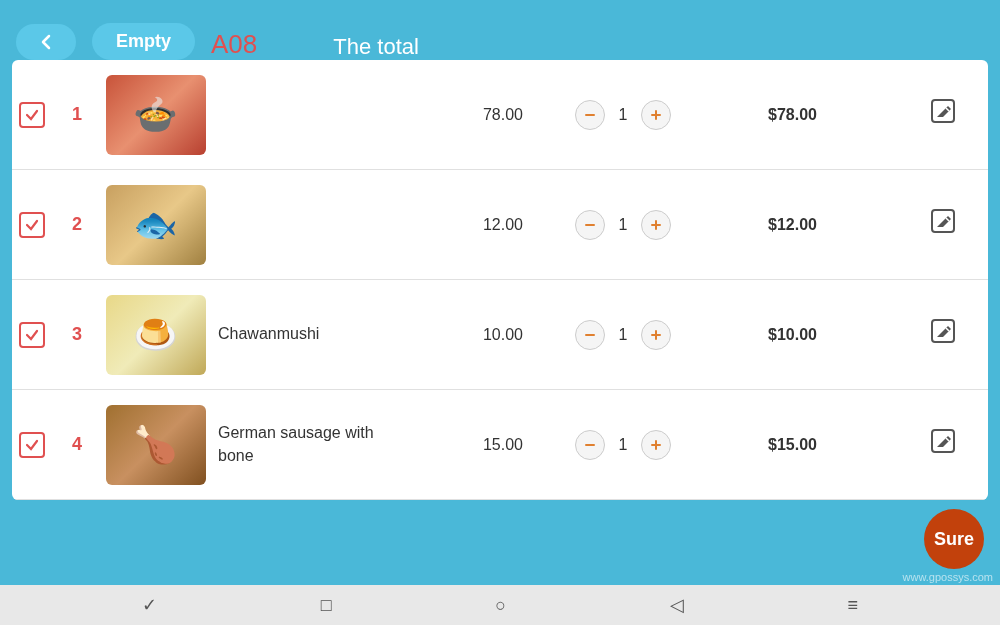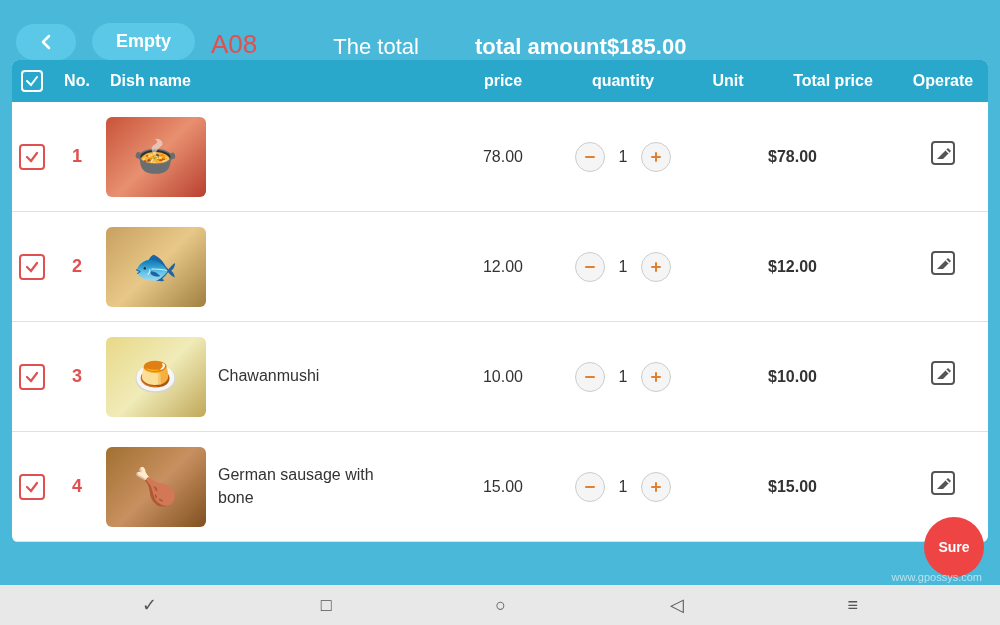--- a/index.html
+++ b/index.html
@@ -224,30 +224,30 @@
 
     .edit-icon {
       font-size: 26px;
       color: #555;
       cursor: pointer;
     }
 
     
     .sure-btn {
       position: absolute;
-      bottom: 48px;
+      bottom: 56px;
       right: 16px;
       width: 60px;
       height: 60px;
       border-radius: 50%;
-      background: #ef4444;
+      background: #c2410c;
       border: none;
       cursor: pointer;
       color: #fff;
-      font-size: 14px;
+      font-size: 18px;
       font-weight: bold;
       display: flex;
       align-items: center;
       justify-content: center;
     }
 
     
     .bottom-nav {
       position: absolute;
       bottom: 0;
@@ -263,21 +263,21 @@
 
     .nav-icon {
       font-size: 18px;
       color: #555;
       cursor: pointer;
     }
 
     .watermark {
       position: absolute;
       bottom: 42px;
-      right: 18px;
+      right: 7px;
       font-size: 11px;
       color: rgba(255,255,255,0.6);
     }
 
     
     .food-img-1 { background: linear-gradient(135deg, #c8533a 0%, #e8a882 50%, #d44830 100%); }
     .food-img-2 { background: linear-gradient(135deg, #c8a870 0%, #e8d8a0 50%, #b89860 100%); }
     .food-img-3 { background: linear-gradient(135deg, #e8d898 0%, #f0e8c0 50%, #c8b870 100%); }
     .food-img-4 { background: linear-gradient(135deg, #b89050 0%, #d8b878 50%, #906030 100%); }
 
@@ -291,41 +291,24 @@
 
 <div class="top-bar">
   <button class="back-btn">
     <svg width="20" height="20" viewBox="0 0 20 20" fill="none">
       <path d="M13 4L7 10L13 16" stroke="white" stroke-width="2.5" stroke-linecap="round" stroke-linejoin="round"></path>
     </svg>
   </button>
   <button class="empty-btn">Empty</button>
   <span class="table-id">A08</span>
   <span class="total-label">The total</span>
-  <span class="total-amount">total amount$185.00</span>
 </div>
 
 <div class="main-content">
 
-  <div class="table-header">
-    <div class="col-check">
-      <div style="width:22px;height:22px;border:2px solid #fff;border-radius:4px;display:flex;align-items:center;justify-content:center;margin:auto;cursor:pointer;">
-        <svg width="14" height="14" viewBox="0 0 14 14">
-            <path d="M2 7L6 11L12 3" stroke="white" stroke-width="2" fill="none" stroke-linecap="round"></path>
-          </svg>
-      </div>
-    </div>
-    <div class="col-no">No.</div>
-    <div class="col-dish">Dish name</div>
-    <div class="col-price">price</div>
-    <div class="col-qty">quantity</div>
-    <div class="col-unit">Unit</div>
-    <div class="col-total">Total price</div>
-    <div class="col-operate">Operate</div>
-  </div>
 
   <div id="table-body">
       <div class="table-row">
     <div class="check-box col-check">
       <div class="checkbox-checked">
         <svg width="16" height="16" viewBox="0 0 16 16">
               <path d="M3 8L7 12L13 4" stroke="#e05050" stroke-width="2.2" fill="none" stroke-linecap="round"></path>
             </svg>
       </div>
     </div>

